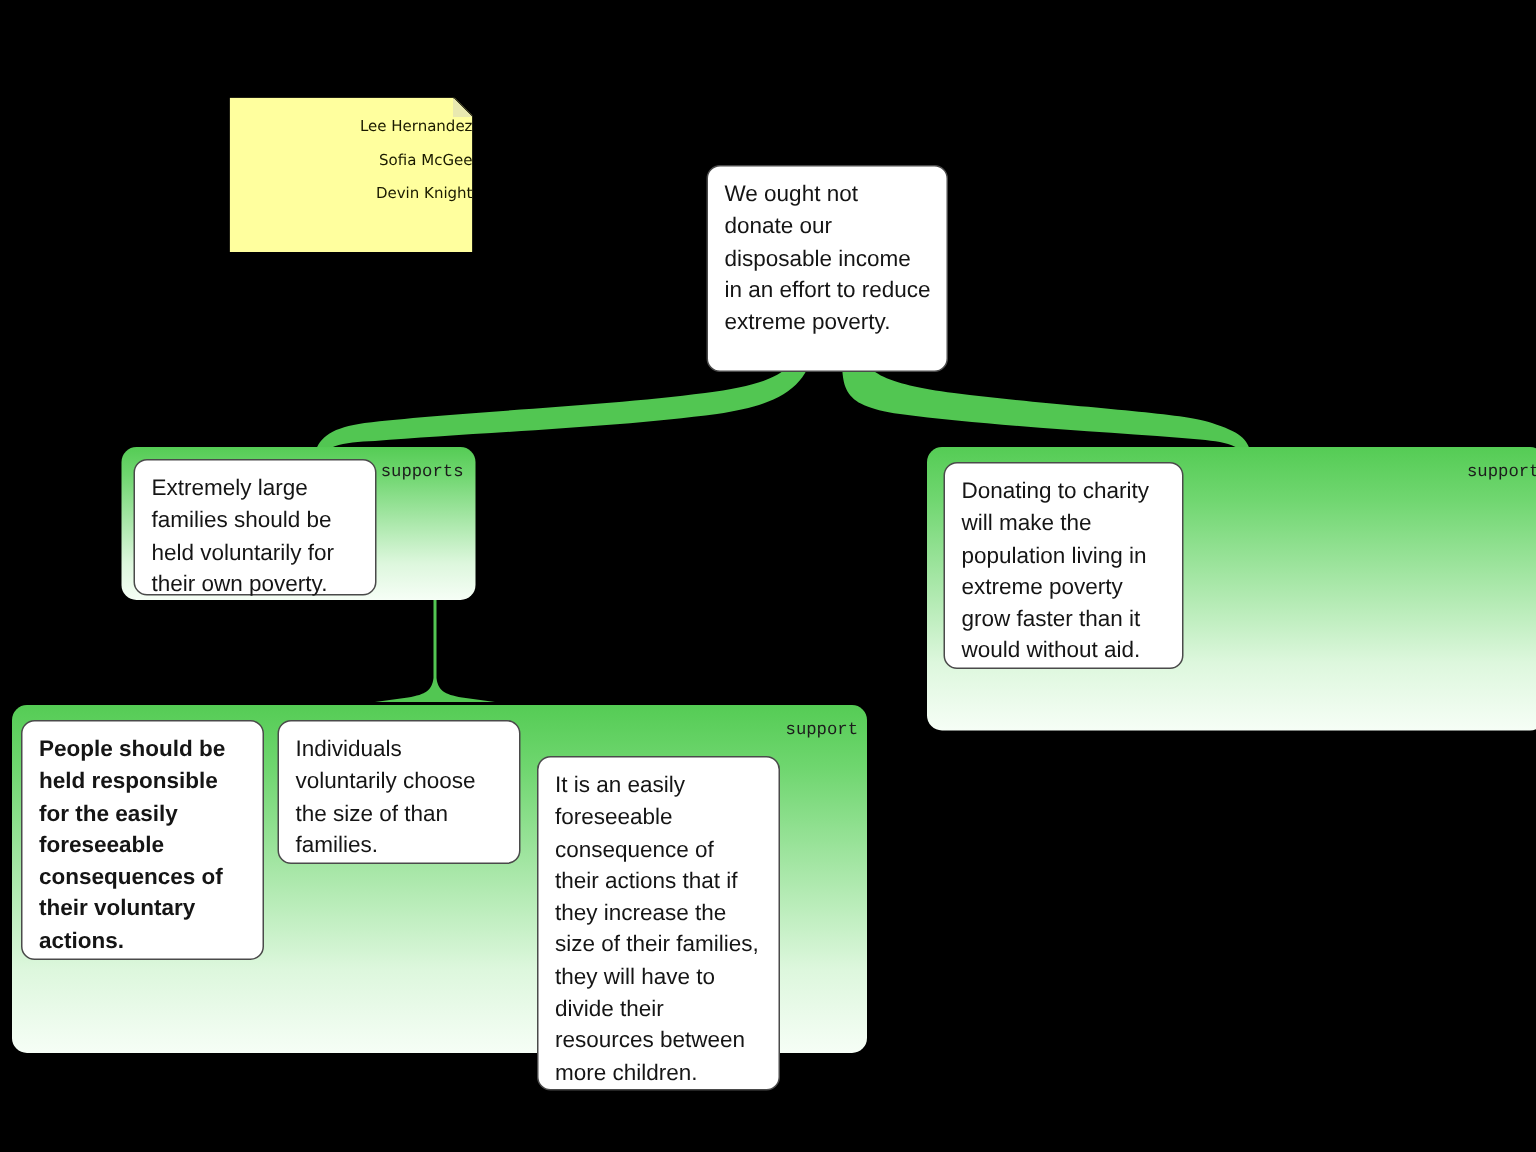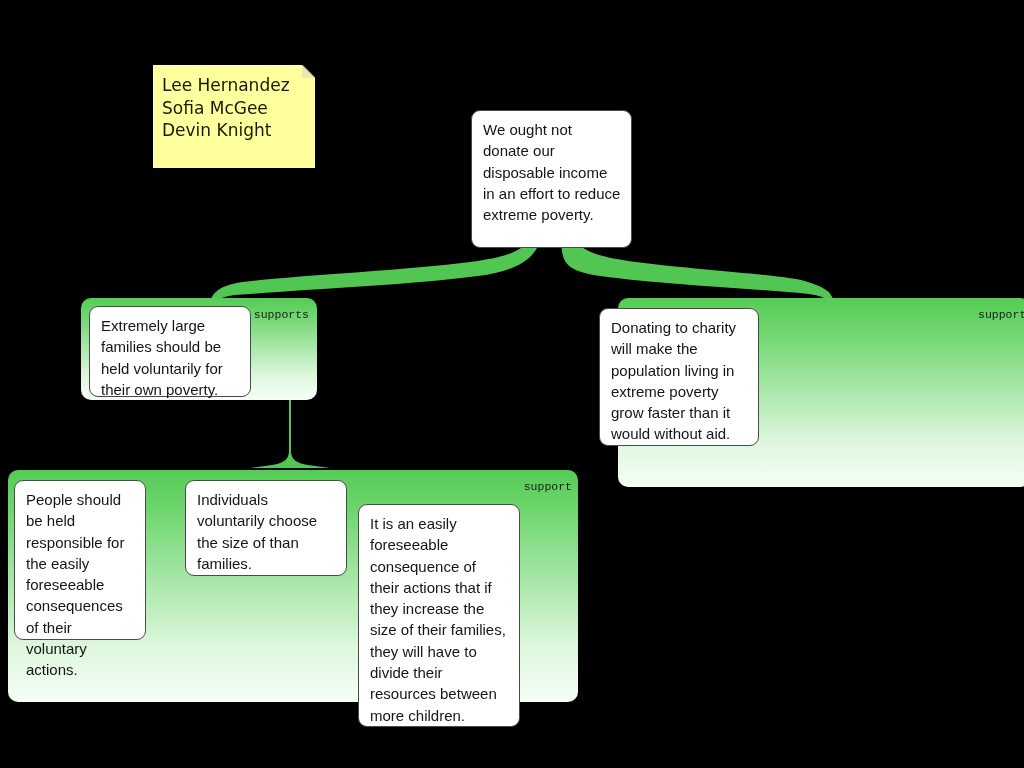--- a/index.html
+++ b/index.html
@@ -58,27 +58,28 @@
   #root-claim {
     box-shadow: 0 0 0 0 transparent;
     margin-top: 18px;
   }
 
   
   .sticky {
     position: absolute;
     background: #ffff9e;
     font-family: "DejaVu Sans", sans-serif;
-    font-size: 17px;
+    font-size: 10px;
     line-height: 22.6px;
     color: #1a1a00;
     padding: 9px 0 0 9px;
     box-sizing: border-box;
     -webkit-clip-path: polygon(0 0, calc(100% - 12px) 0, 100% 12px, 100% 100%, 0 100%);
     clip-path: polygon(0 0, calc(100% - 12px) 0, 100% 12px, 100% 100%, 0 100%);
+    text-align: right;
   }
   .sticky-fold {
     position: absolute;
     right: 0;
     top: 0;
     width: 13px;
     height: 13px;
     background: #000000;
     -webkit-clip-path: polygon(100% 0, 0 0, 100% 100%);
     clip-path: polygon(100% 0, 0 0, 100% 100%);
@@ -138,28 +139,28 @@
   </svg>
 
   <div class="group" id="left-group" style="left:81px; top:298px; width:236px; height:102px;">
     <span class="group-label" style="right:8px;">supports</span>
   </div>
   <div class="claim" style="left:89px; top:306px; width:162px; height:91px;">Extremely large families should be held voluntarily for their own poverty.</div>
 
   <div class="group" id="bottom-group" style="left:8px; top:470px; width:570px; height:232px;">
     <span class="group-label" style="right:6px;">support</span>
   </div>
-  <div class="claim" style="left:14px; top:480px; width:132px; height:160px;">People should be held responsible for the easily foreseeable consequences of their voluntary actions.</div>
+  <div class="claim" style="left:14px; top:480px; width:162px; height:160px;font-weight:bold;">People should be held responsible for the easily foreseeable consequences of their voluntary actions.</div>
   <div class="claim" style="left:185px; top:480px; width:162px; height:96px;">Individuals voluntarily choose the size of than families.</div>
   <div class="claim" style="left:358px; top:480px; width:162px; height:223px;margin-top:24px;">It is an easily foreseeable consequence of their actions that if they increase the size of their families, they will have to divide their resources between more children.</div>
 
   <div class="group" id="right-group" style="left:618px; top:298px; width:412px; height:189px;">
     <span class="group-label" style="left:360px;">support</span>
   </div>
-  <div class="claim" style="left:599px; top:308px; width:160px; height:138px;">Donating to charity will make the population living in extreme poverty grow faster than it would without aid.</div>
+  <div class="claim" style="left:629px; top:308px; width:160px; height:138px;">Donating to charity will make the population living in extreme poverty grow faster than it would without aid.</div>
 
   <div class="claim" id="root-claim" style="left:471px; top:92px; width:161px; height:138px;">We ought not donate our disposable income in an effort to reduce extreme poverty.</div>
 
   <div class="sticky" style="left:153px; top:65px; width:162px; height:103px;">
     <span class="sticky-fold"></span>
     <span class="sticky-fold-edge"></span>
     <span class="sticky-line">Lee Hernandez</span>
     <span class="sticky-line">Sofia McGee</span>
     <span class="sticky-line">Devin Knight</span>
   </div>

